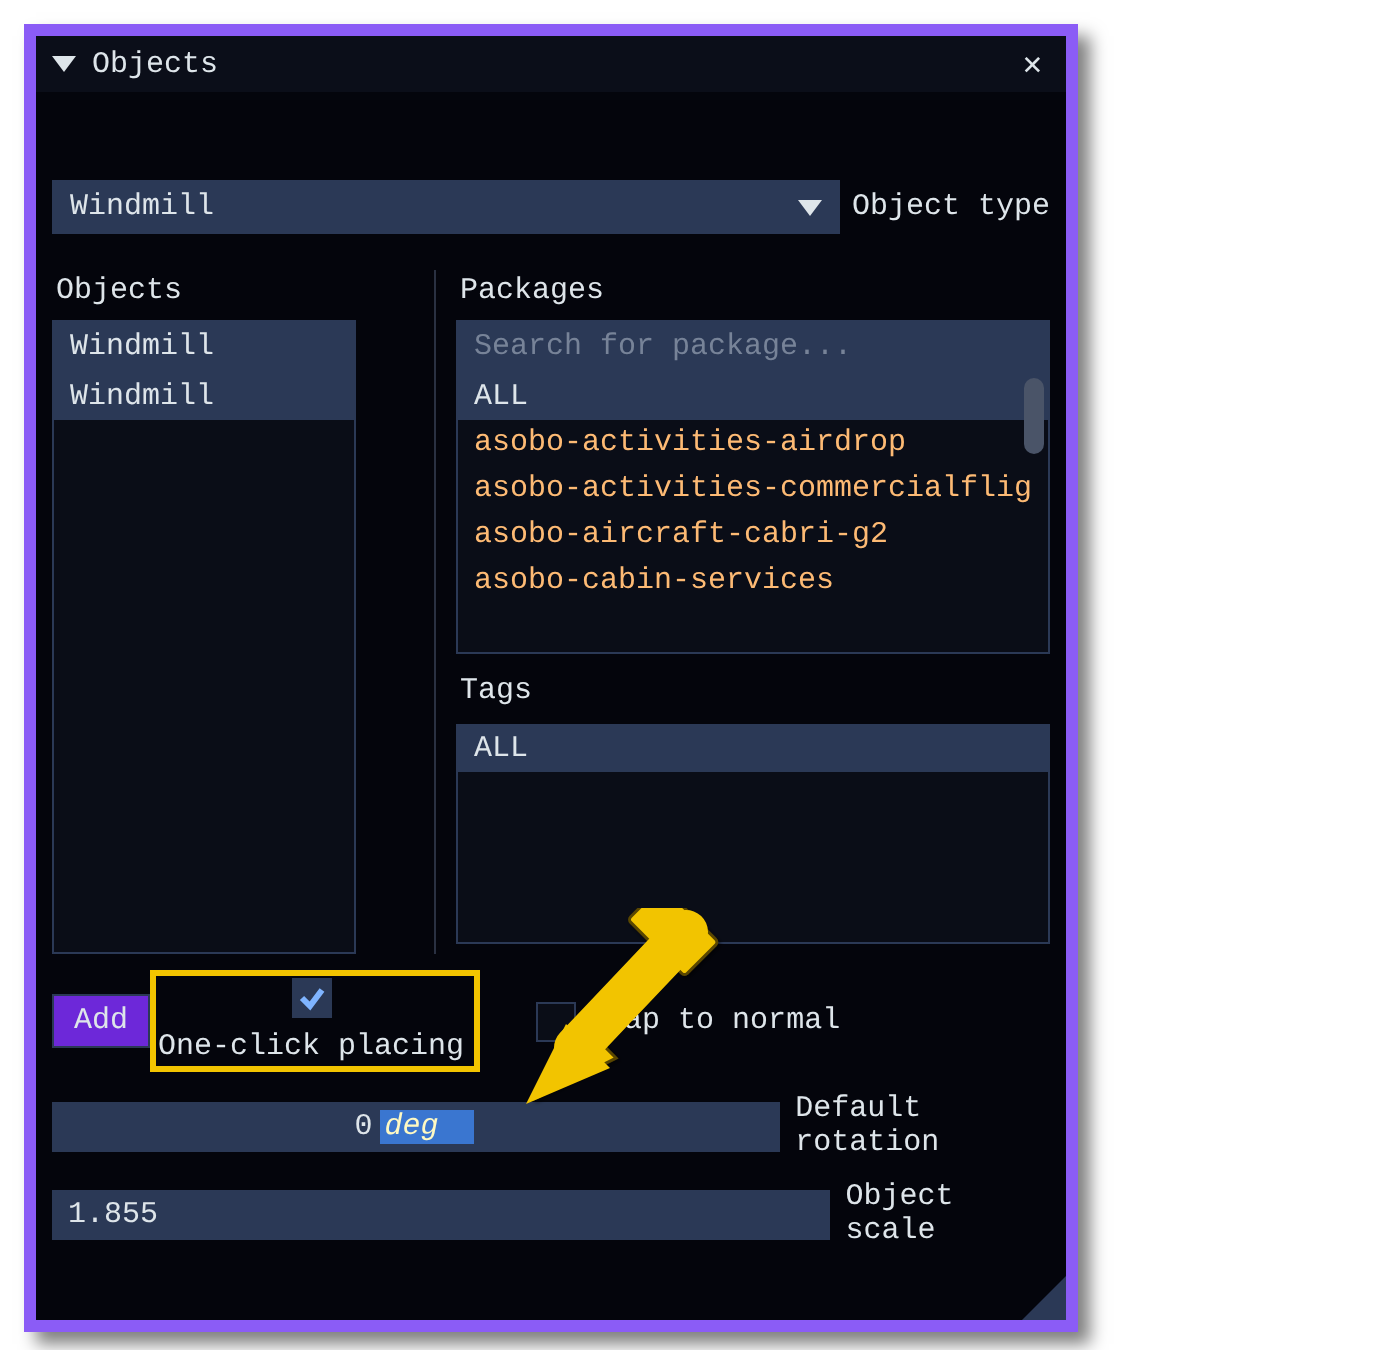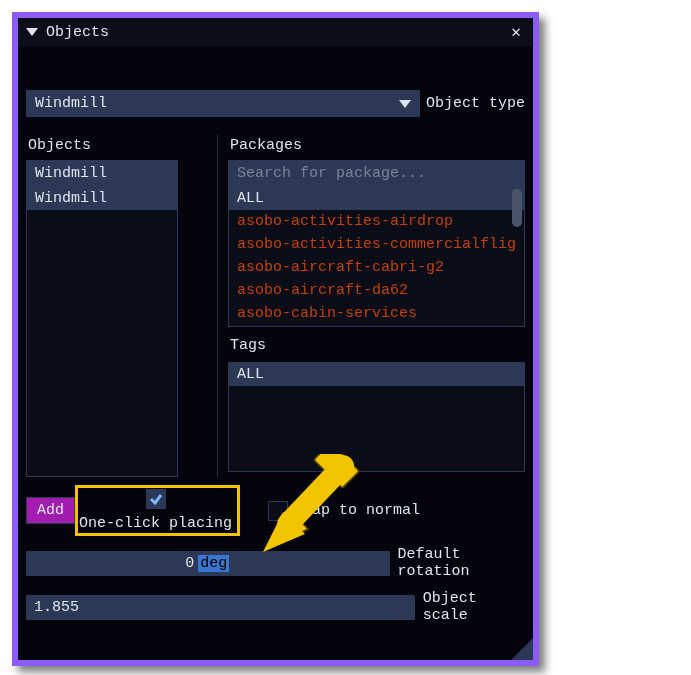--- a/index.html
+++ b/index.html
@@ -97,21 +97,21 @@
     background: #0a0d17;
     border: 1px solid #2b3956;
     border-top: none;
     height: 290px;
     overflow: hidden;
     position: relative;
   }
   .list-box.short { height: 140px; }
   .list-item {
     padding: 3px 8px;
-    color: #c2410c;
+    color: #fdba74;
     white-space: nowrap;
     overflow: hidden;
     cursor: pointer;
   }
   .list-item.selected {
     background: #2b3956;
     color: #dee5ea;
   }
   .scrollbar-thumb {
     position: absolute;
@@ -131,21 +131,21 @@
   }
 
   
   .bottom-row {
     display: flex;
     align-items: center;
     gap: 0;
     margin-top: 8px;
   }
   .btn {
-    background: #a21caf;
+    background: #6d28d9;
     color: #dee5ea;
     padding: 4px 10px;
     border: 1px solid #2b3956;
     font-family: inherit;
     font-size: inherit;
     cursor: pointer;
   }
   .checkbox-group {
     display: flex;
     align-items: center;
@@ -185,23 +185,24 @@
     background: #2b3956;
     color: #dee5ea;
     padding: 4px 8px;
     text-align: right;
     position: relative;
   }
   .value-field.rotation { text-align: left; padding-right:0; display:flex; }
   .value-field.rotation .num { flex:1; text-align:right; padding-right:4px; }
   .value-field .unit-badge {
     background: #3a76d0;
-    color: #000000;
-    padding: 0px 2px 0px 2px;
+    color: #fef9c3;
+    padding: 0px 18px 0px 2px;
     display: inline-block;
+    font-style: italic;
   }
   .value-label { color: #dee5ea; }
 
   
   .resize-grip {
     position: absolute;
     right: 0; bottom: 0;
     width: 0; height: 0;
     border-left: 22px solid transparent;
     border-bottom: 22px solid #2b3956;
@@ -248,21 +249,20 @@
       </div>
 
       <div class="col col-right">
         <div class="section-heading">Packages</div>
         <input class="text-input" placeholder="Search for package..." style="">
         <div class="list-box short">
           <div class="list-item selected">ALL</div>
           <div class="list-item">asobo-activities-airdrop</div>
           <div class="list-item">asobo-activities-commercialflig</div>
           <div class="list-item">asobo-aircraft-cabri-g2</div>
-          <div class="list-item">asobo-aircraft-da62</div>
           <div class="list-item">asobo-cabin-services</div>
           <div class="scrollbar-thumb"></div>
         </div>
 
         <div class="section-heading" style="margin-top:8px;">Tags</div>
         <div class="tags-box">
           <div class="list-item selected">ALL</div>
         </div>
       </div>
 

